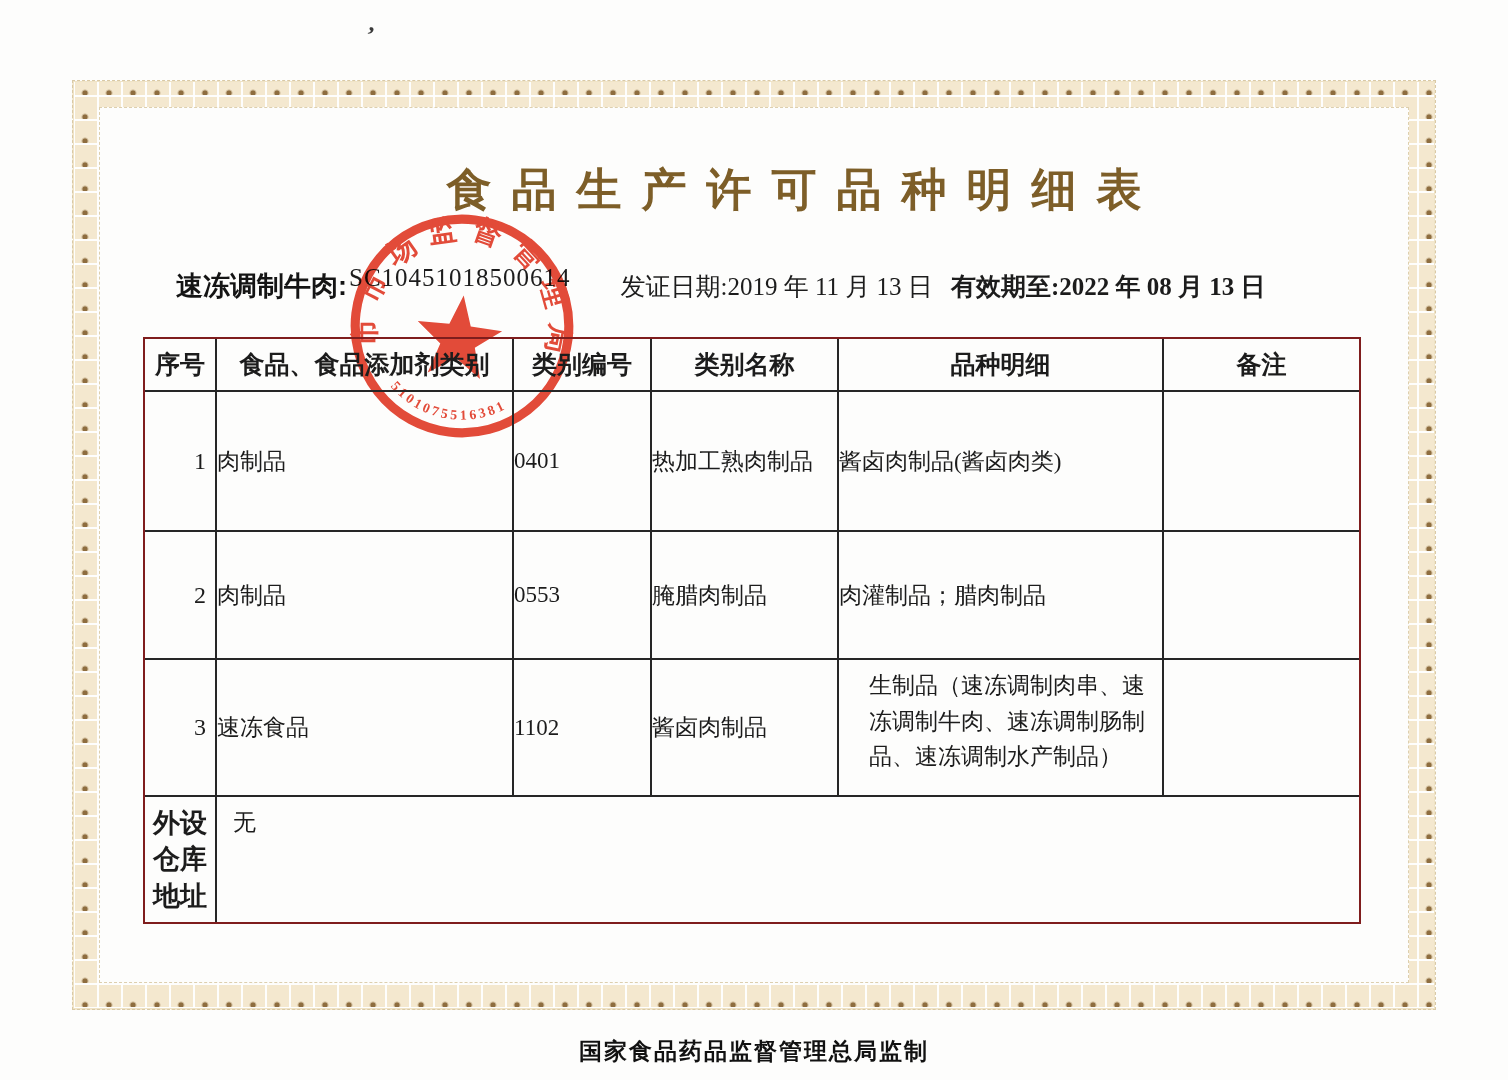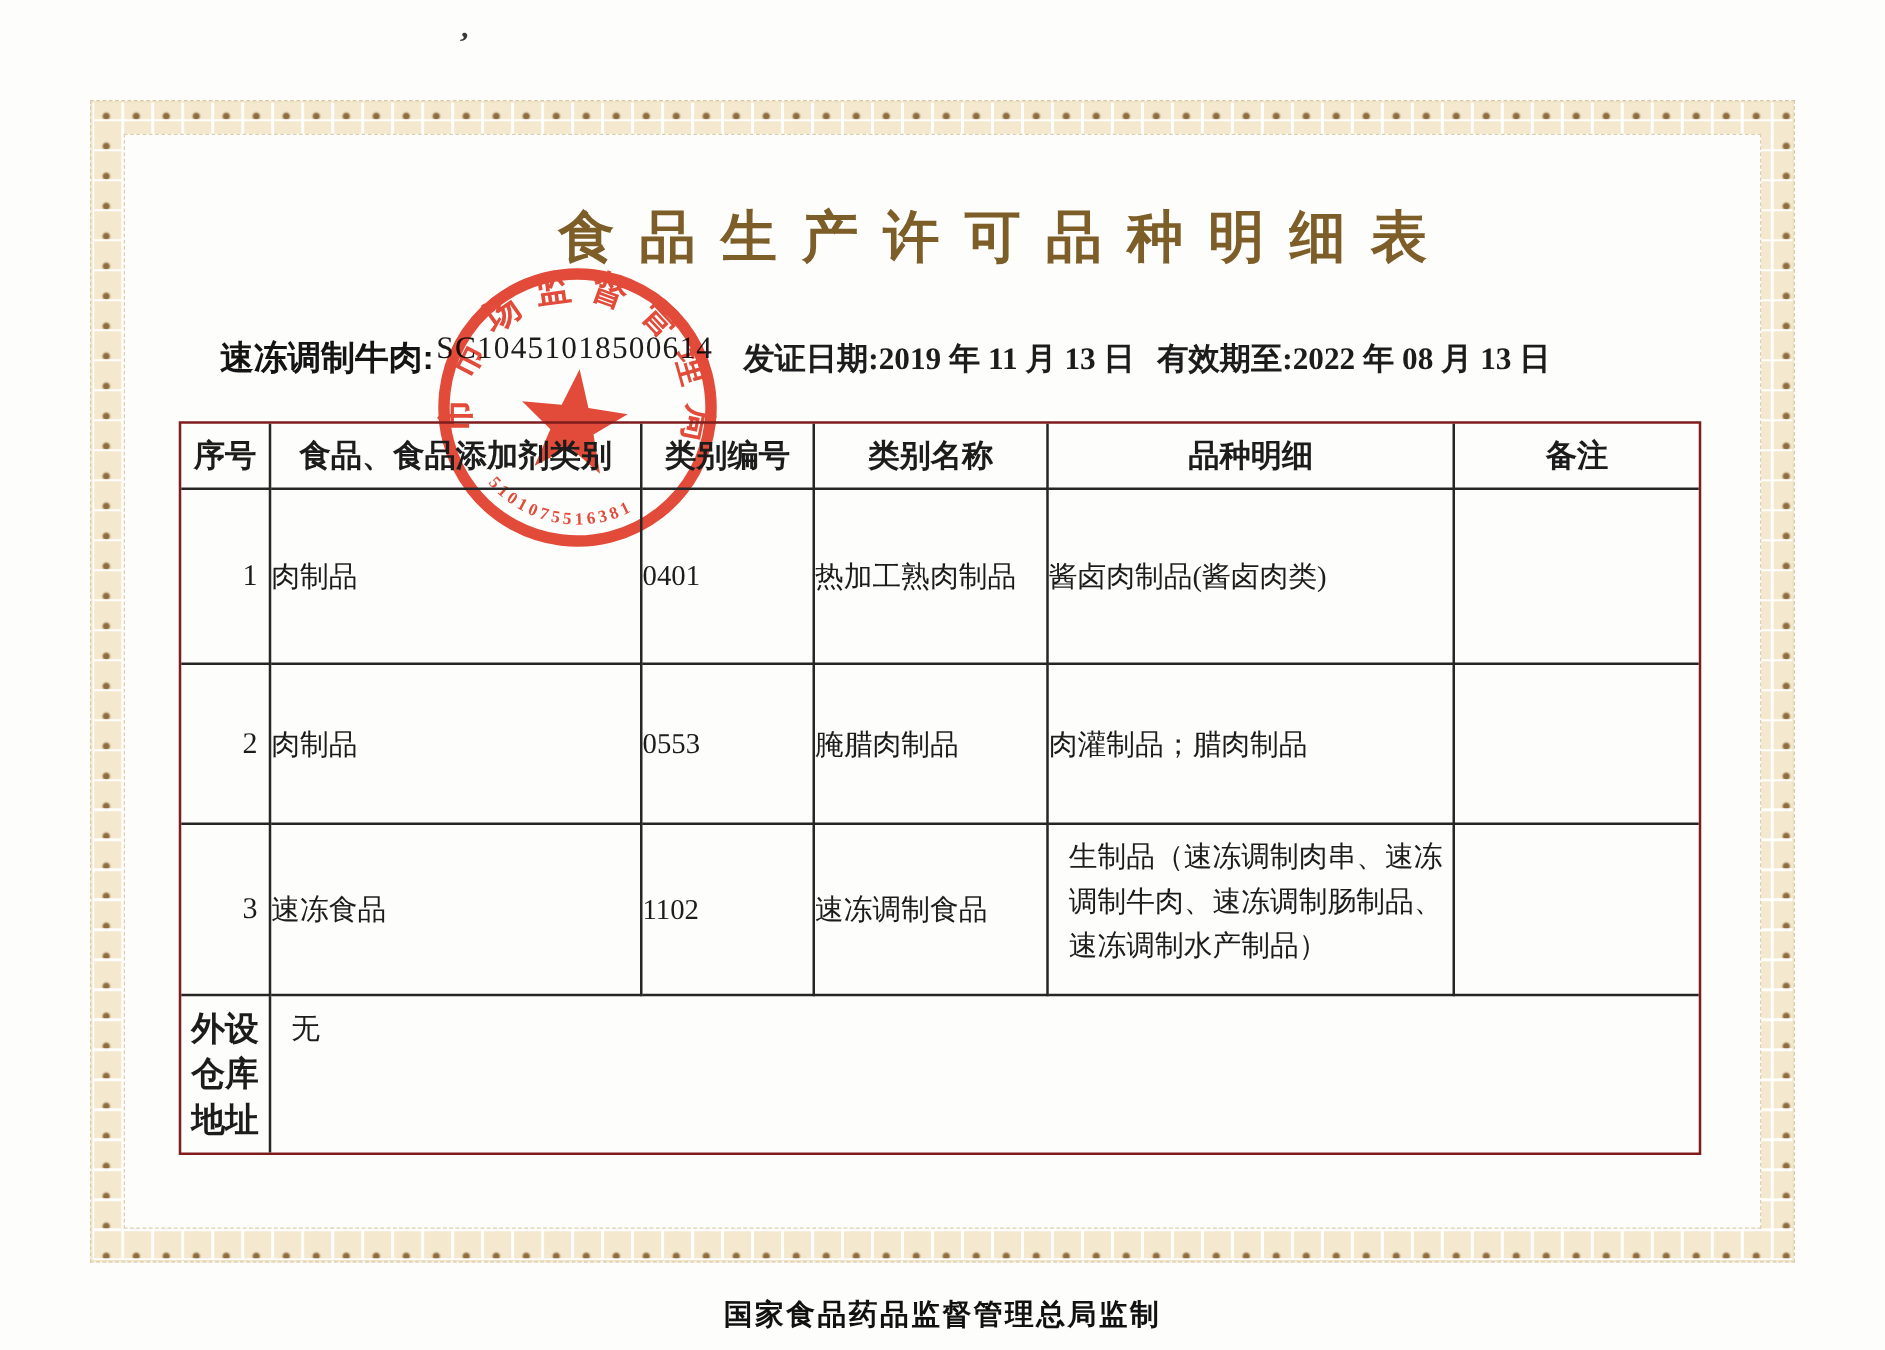--- a/index.html
+++ b/index.html
@@ -30,21 +30,21 @@
     text-align:center; font-size:45px; font-weight:bold;
     letter-spacing:20px; text-indent:20px; color:#7d5e28;margin-left:40px;
   }
   
   .license-line { position:absolute; left:176px; top:268px; width:1200px; height:48px;
     white-space:nowrap; font-size:25px; }
   .license-label { font-weight:bold; font-size:27px; color:#141414;
     font-family:"Liberation Sans","DejaVu Sans",sans-serif; vertical-align:baseline; }
   .license-number { display:inline-block; transform:translateY(-9px); font-size:25px;
     letter-spacing:1px; margin-left:2px; }
-  .issue-date { margin-left:24px; font-weight:700; }
+  .issue-date { margin-left:50px; font-weight:400; }
   .valid-until { margin-left:18px; font-weight:600; }
   
   .stamp {
     position:absolute; left:344px; top:206px; width:236px; height:240px;
     mix-blend-mode:multiply; opacity:.92; transform:rotate(7deg);
   }
   
   .grid {
     position:absolute; left:143px; top:337px;
     display:grid;
@@ -52,21 +52,21 @@
     grid-template-rows:53px 140px 128px 137px 125px;
     border:2px solid #7f1d1d;
   }
   .cell { border-right:2px solid #262626; border-bottom:2px solid #262626;
     display:flex; align-items:center; font-size:23px; }
   .cell.col-last { border-right:none; }
   .cell.row-last { border-bottom:none; }
   .th { justify-content:center; font-weight:bold; font-size:25px; }
   .seq { justify-content:flex-end; padding-right:9px; font-size:24px; }
   .txt { padding-left:0; }
-  .detail { padding:8px 8px 0 16px; align-items:flex-start; line-height:1.55; }
+  .detail { padding:8px 8px 0 30px; align-items:flex-start; line-height:1.55; }
   .wh-label { justify-content:center; font-weight:bold; font-size:27px; }
   .wh-label span { display:block; width:2.1em; text-align:center; line-height:1.35; }
   .wh-value { align-items:flex-start; padding:10px 0 0 16px; grid-column:2 / 7; }
   
   .footer {
     position:absolute; left:0; top:1036px; width:100%; text-align:center;
     font-size:23px; font-weight:bold; letter-spacing:2px; color:#111;
   }
   
   .artifact { position:absolute; left:366px; top:22px; font-size:24px; color:#3a3a3a;
@@ -123,21 +123,21 @@
     <div class="cell seq">2</div>
     <div class="cell txt">肉制品</div>
     <div class="cell txt">0553</div>
     <div class="cell txt">腌腊肉制品</div>
     <div class="cell txt">肉灌制品；腊肉制品</div>
     <div class="cell col-last"></div>
 
     <div class="cell seq">3</div>
     <div class="cell txt">速冻食品</div>
     <div class="cell txt">1102</div>
-    <div class="cell txt">速冻调制食品</div>
+    <div class="cell txt">酱卤肉制品</div>
     <div class="cell detail">生制品（速冻调制肉串、速冻调制牛肉、速冻调制肠制品、速冻调制水产制品）</div>
     <div class="cell col-last"></div>
 
     <div class="cell wh-label row-last">
       <span>外设仓库地址</span>
     </div>
     <div class="cell wh-value col-last row-last">无</div>
   </div>
 
   <div class="footer">国家食品药品监督管理总局监制</div>

